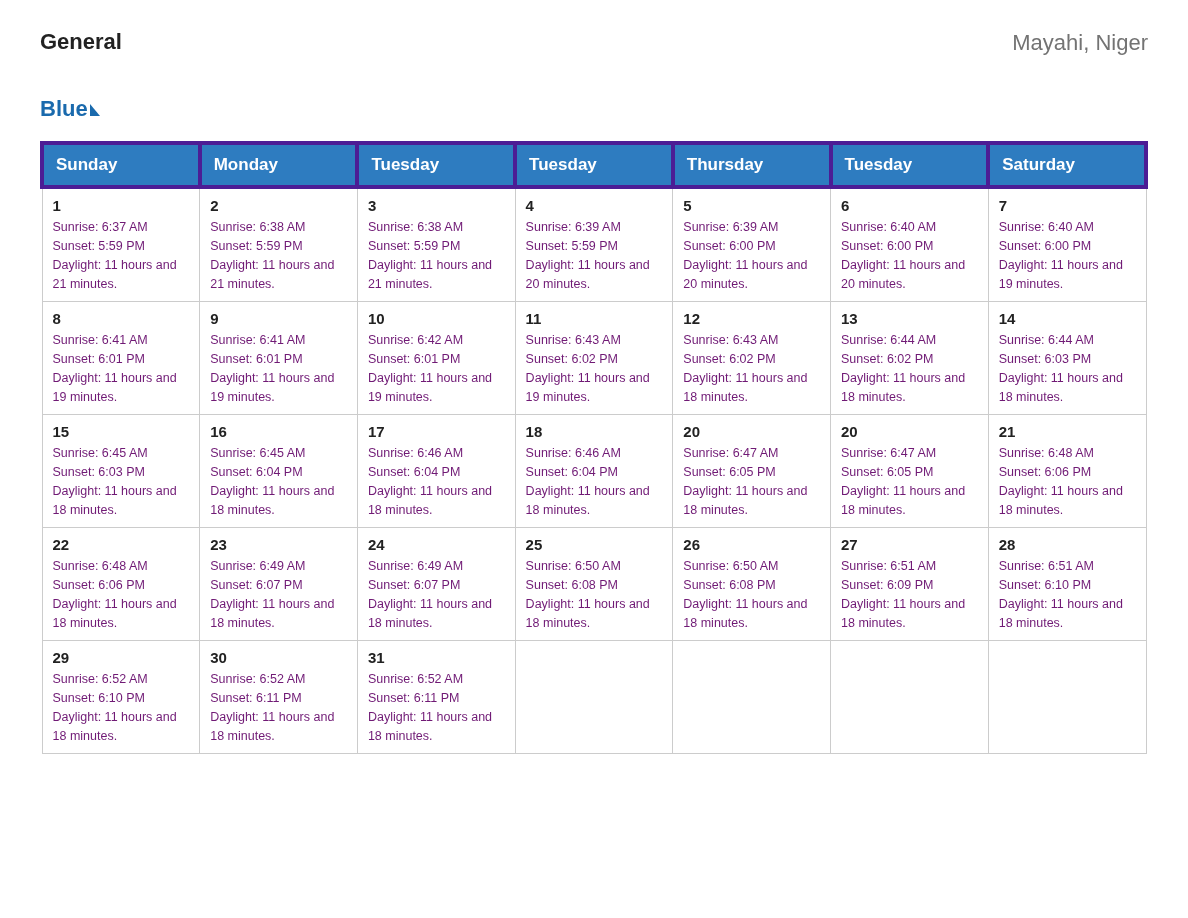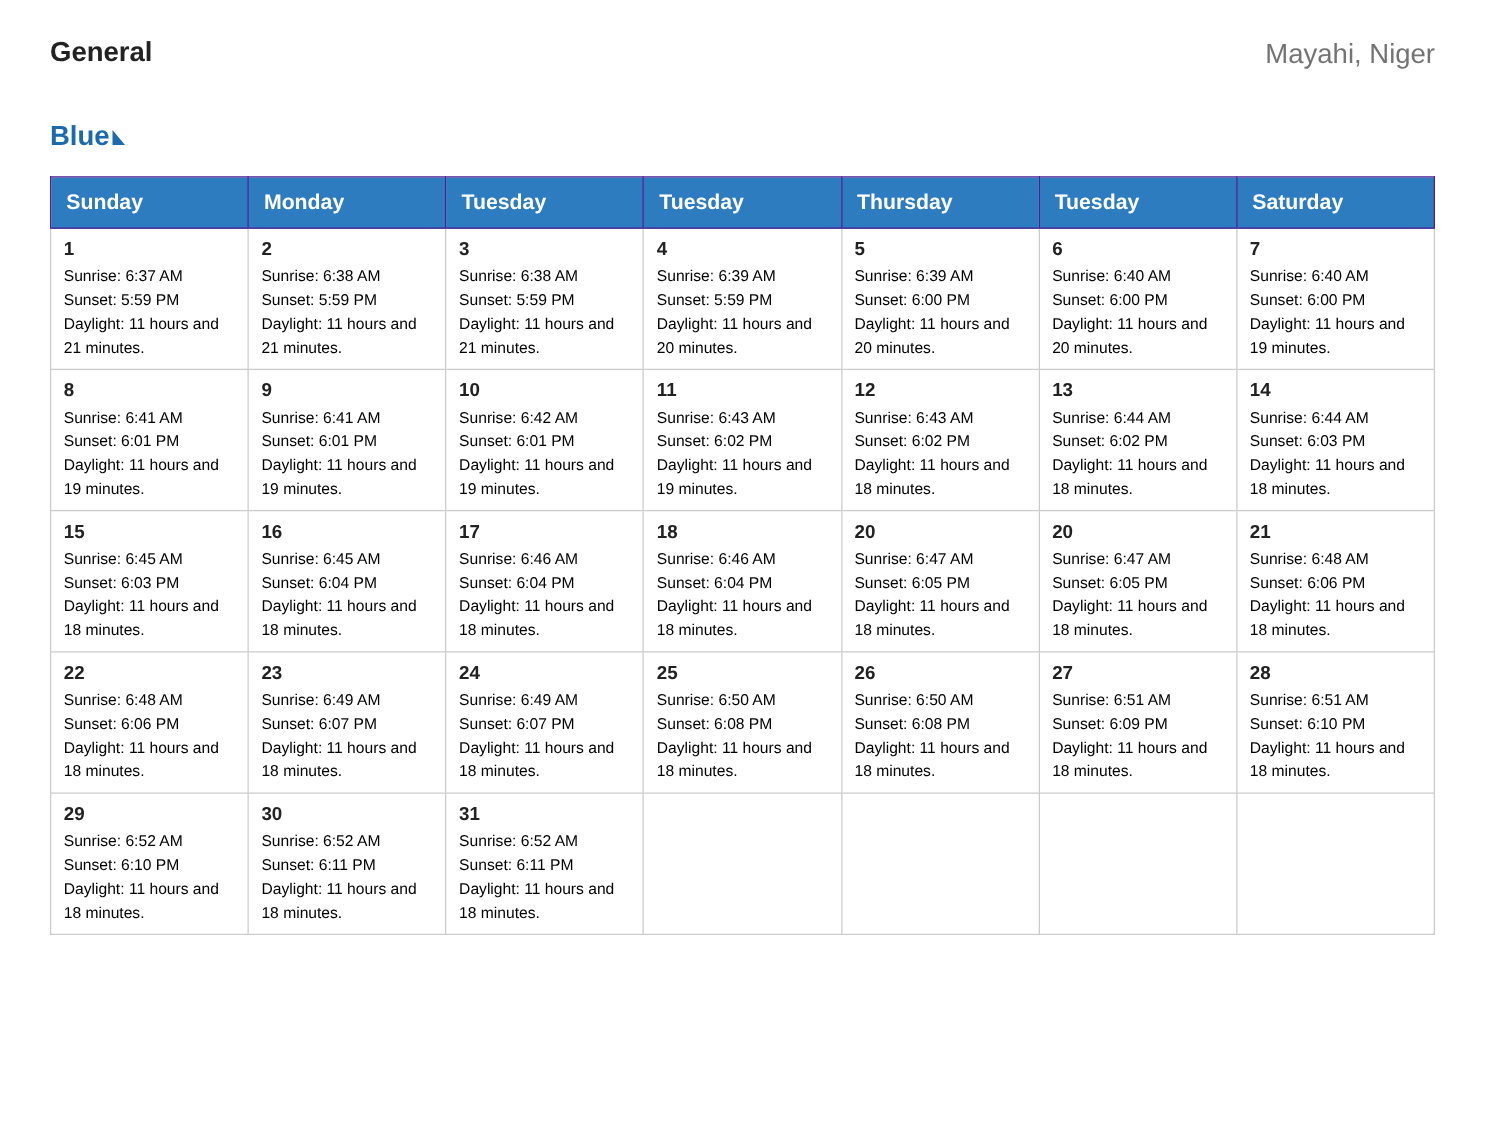--- a/index.html
+++ b/index.html
@@ -59,41 +59,41 @@
       width: 100%;
       border-collapse: collapse;
     }
     .calendar thead tr th {
       background-color: #2e7cc0;
       color: #fff;
       font-size: 17px;
       font-weight: bold;
       padding: 10px 12px;
       text-align: left;
-      border: 1px solid #4c1d95;
+      border: 4px solid #4c1d95;
     }
     .calendar tbody tr td {
       vertical-align: top;
       padding: 8px 10px;
       border: 1px solid #ccc;
       font-size: 13px;
       color: #222;
       width: calc(100% / 7);
       min-height: 100px;
     }
     .calendar tbody tr td .day-num {
       font-size: 15px;
       font-weight: bold;
       display: block;
       margin-bottom: 4px;
     }
     .calendar tbody tr td .day-info {
       font-size: 12.5px;
       line-height: 1.5;
-      color: #000000;
+      color: #701a75;
     }
     .calendar tbody tr td.empty {
       background: #fff;
     }
   </style>
 </head>
 <body>
 
 <div class="header">
   <div class="logo">

